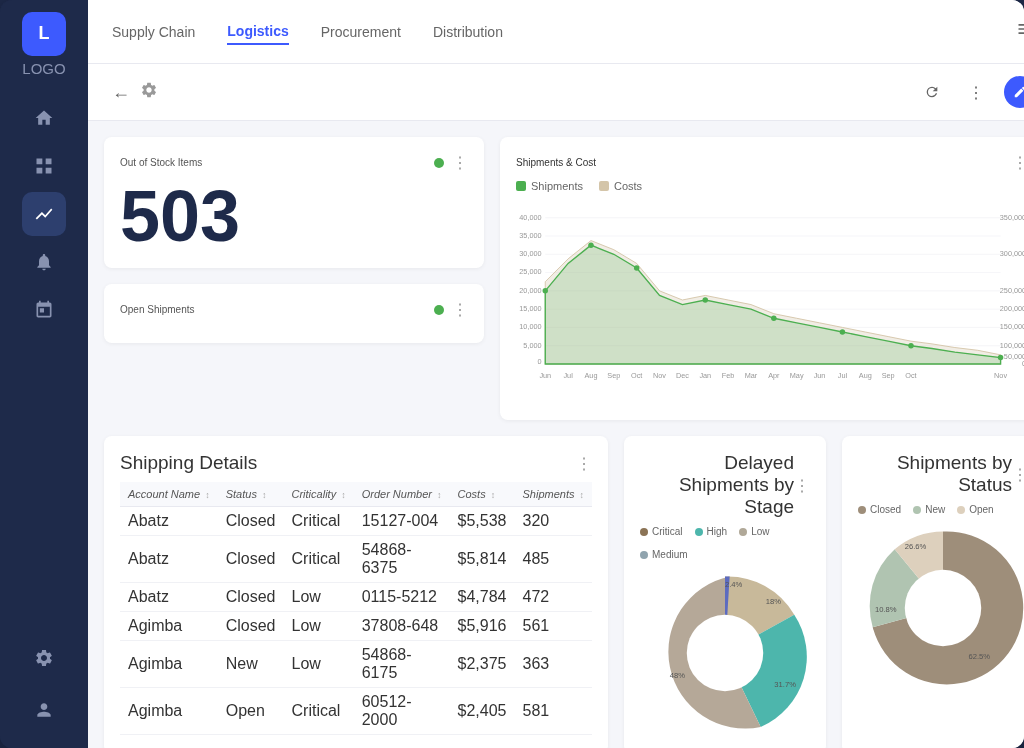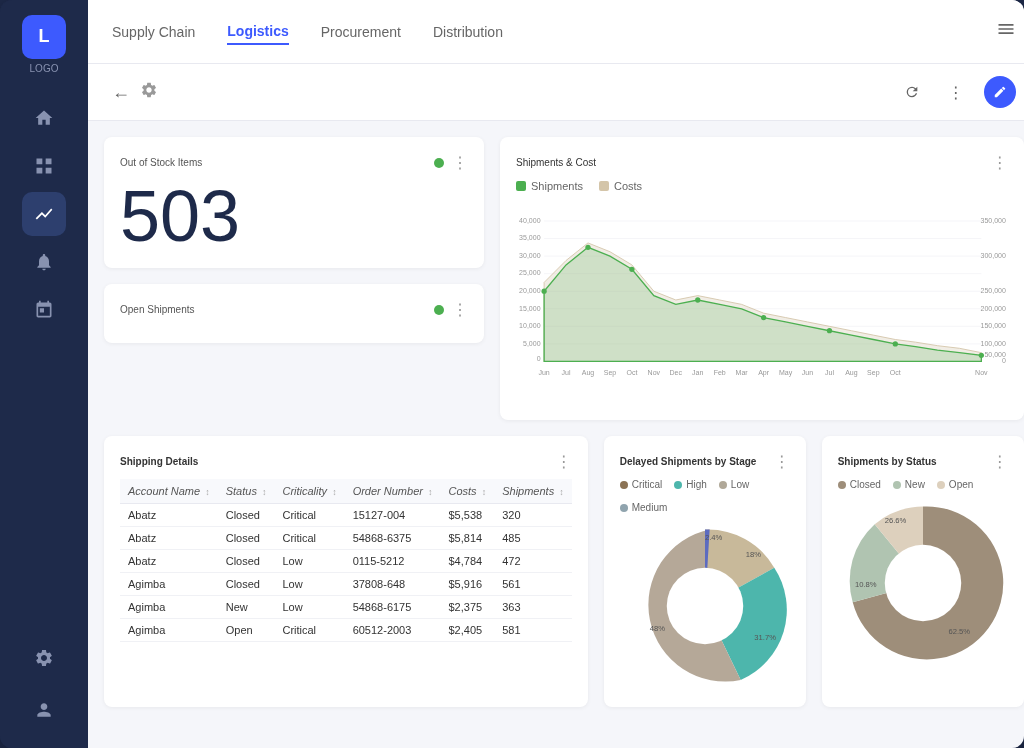--- a/index.html
+++ b/index.html
@@ -4,21 +4,21 @@
   <style>
     * { box-sizing: border-box; margin: 0; padding: 0; }
     body { font-family: 'Segoe UI', Arial, sans-serif; background: #1e2a4a; display: flex; align-items: center; justify-content: center; min-height: 100vh; }
     
     .app-container { width: 1024px; height: 748px; display: flex; border-radius: 12px; overflow: hidden; box-shadow: 0 8px 32px rgba(0,0,0,0.4); }
     
     
     .sidebar { width: 88px; background: #1e2a4a; display: flex; flex-direction: column; align-items: center; padding: 0; }
     .sidebar-logo { width: 88px; height: 88px; display: flex; align-items: center; justify-content: center; }
     .logo-box { width: 44px; height: 44px; background: #3d5afe; border-radius: 10px; display: flex; align-items: center; justify-content: center; color: white; font-weight: bold; font-size: 18px; flex-direction: column; }
-    .logo-text { font-size: 10px; color: #8892b0; margin-top: 4px; }
+    .logo-text { font-size: 15px; color: #8892b0; margin-top: 4px; }
     .sidebar-nav { flex: 1; display: flex; flex-direction: column; align-items: center; gap: 4px; padding-top: 8px; }
     .sidebar-icon { width: 44px; height: 44px; display: flex; align-items: center; justify-content: center; border-radius: 10px; cursor: pointer; color: #8892b0; font-size: 20px; }
     .sidebar-icon.active { background: #2d3f6e; color: white; }
     .sidebar-bottom { padding-bottom: 16px; display: flex; flex-direction: column; align-items: center; gap: 8px; }
     
     
     .main { flex: 1; display: flex; flex-direction: column; background: #f5f6fa; }
     
     
     .top-nav { background: white; height: 64px; display: flex; align-items: center; padding: 0 24px; border-bottom: 1px solid #e8e9f0; gap: 32px; }
@@ -42,48 +42,48 @@
     
     
     .cards-row { display: grid; grid-template-columns: 380px 1fr; gap: 0; padding: 16px; gap: 16px; }
     .left-cards { display: flex; flex-direction: column; gap: 16px; }
     
     .card { background: white; border-radius: 8px; padding: 16px; box-shadow: 0 1px 4px rgba(0,0,0,0.06); }
     .card-header { display: flex; align-items: center; justify-content: space-between; margin-bottom: 8px; }
     .card-title { font-size: 10px; color: #555; font-weight: 500; }
     .card-menu { color: #999; cursor: pointer; font-size: 16px; }
     
-    .metric-value { font-size: 72px; font-weight: 400; color: #1e2a4a; line-height: 1; }
+    .metric-value { font-size: 72px; font-weight: 700; color: #1e2a4a; line-height: 1; }
     .dot-green { width: 10px; height: 10px; border-radius: 50%; background: #4caf50; }
     
     
     .chart-card { background: white; border-radius: 8px; padding: 16px; box-shadow: 0 1px 4px rgba(0,0,0,0.06); }
     .chart-legend { display: flex; gap: 16px; margin-bottom: 8px; }
     .legend-item { display: flex; align-items: center; gap: 5px; font-size: 11px; color: #666; }
     .legend-dot-green { width: 10px; height: 10px; border-radius: 2px; background: #4caf50; }
     .legend-dot-beige { width: 10px; height: 10px; border-radius: 2px; background: #d4c5a9; }
     
     
     .bottom-row { display: grid; grid-template-columns: 1fr 1fr 1fr; gap: 16px; padding: 0 16px 16px; }
     
     
     .table-container { overflow-x: auto; }
     table { width: 100%; border-collapse: collapse; font-size: 11px; }
     thead tr { background: #f8f9fc; font-style: italic; }
     th { padding: 6px 8px; text-align: left; color: #555; font-weight: 500; font-size: 11px; border-bottom: 1px solid #e8e9f0; white-space: nowrap; }
-    td { padding: 5px 8px; color: #333; border-bottom: 1px solid #f0f1f5; font-size: 11px; }
+    td { padding: 5px 8px; color: #333; border-bottom: 1px solid #f0f1f5; font-size: 16px; }
     .sort-icon { color: #aaa; font-size: 9px; margin-left: 2px; }
     
     
     .pie-container { position: relative; display: flex; align-items: center; justify-content: center; margin-top: 8px; }
     
     svg text { font-family: 'Segoe UI', Arial, sans-serif; }
     
     .bottom-card-header { display: flex; align-items: center; justify-content: space-between; margin-bottom: 8px; }
-    .bottom-card-title { font-size: 10px; color: #333; font-weight: 700; }
+    .bottom-card-title { font-size: 19px; color: #333; font-weight: 400; text-align: right; }
     
     .legend-row { display: flex; gap: 12px; flex-wrap: wrap; margin-bottom: 8px; }
     .legend-item-sm { display: flex; align-items: center; gap: 4px; font-size: 10px; color: #666; }
     .legend-dot { width: 8px; height: 8px; border-radius: 50%; }
   </style>
 </head>
 <body>
 
 <div class="app-container">
 
@@ -340,21 +340,21 @@
       <td>New</td>
       <td>Low</td>
       <td>54868-6175</td>
       <td>$2,375</td>
       <td>363</td>
     </tr>
                   <tr>
       <td>Agimba</td>
       <td>Open</td>
       <td>Critical</td>
-      <td>60512-2003</td>
+      <td>60512-2000</td>
       <td>$2,405</td>
       <td>581</td>
     </tr>
                 </tbody>
             </table>
           </div>
         </div>
 
         <div class="card">
           <div class="bottom-card-header">

